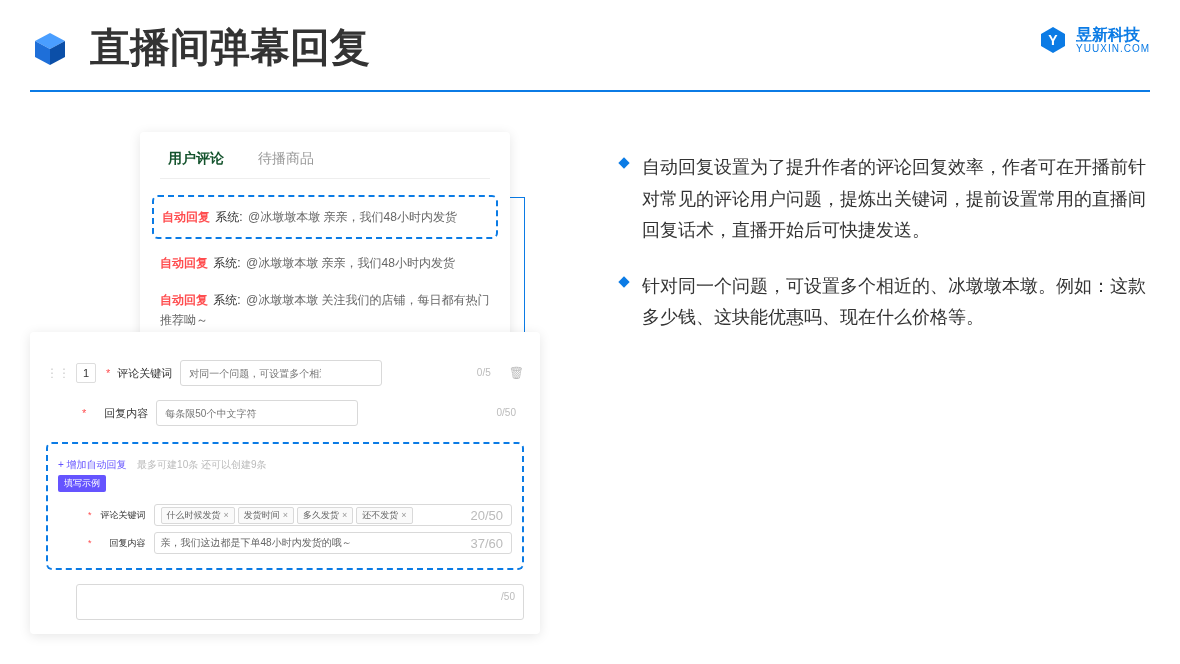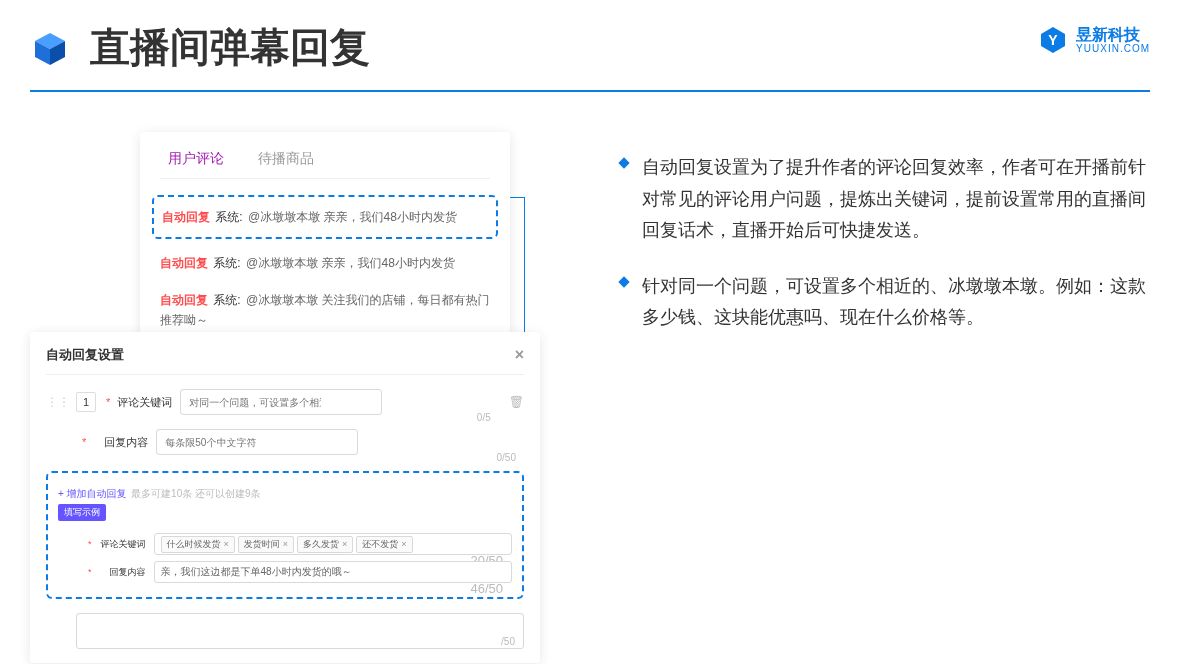--- a/index.html
+++ b/index.html
@@ -12,40 +12,40 @@
 .brand-icon{width:30px;height:30px;margin-right:8px}
 .brand-text{color:#0b7be5;font-size:16px;font-weight:700;line-height:1}
 .brand-sub{color:#0b7be5;font-size:10px;letter-spacing:1px}
 .hr{height:2px;background:#0b7be5;margin:5px 30px 0}
 .content{display:flex;padding:40px 30px 0;position:relative;height:560px}
 .left-col{width:520px;position:relative}
 .right-col{flex:1;padding-left:60px;padding-top:20px}
 .comments-card{position:absolute;top:0;left:110px;width:370px;background:#fff;box-shadow:0 2px 12px rgba(0,0,0,.1);border-radius:4px;padding:18px 20px}
 .tabs{display:flex;border-bottom:1px solid #eee;margin-bottom:16px}
 .tab{font-size:14px;color:#999;padding:0 8px 10px;margin-right:18px}
-.tab.active{color:#a21caf;font-weight:400}
+.tab.active{color:#14532d;font-weight:700}
 .comment-row{font-size:12px;color:#666;padding:8px 0;line-height:1.7}
 .comment-row.highlighted{border:2px dashed #0b7be5;border-radius:6px;padding:10px 8px;margin:0 -8px 6px}
 .tag-red{color:#ff4d4f;font-weight:600;margin-right:2px}
 .tag-sys{color:#333;margin-right:2px}
 .settings-card{position:absolute;top:200px;left:0;width:510px;background:#fff;box-shadow:0 2px 12px rgba(0,0,0,.1);border-radius:4px;padding:14px 16px}
 .settings-title{font-size:13px;color:#333;font-weight:600;padding-bottom:10px;border-bottom:1px solid #eee;display:flex;justify-content:space-between;align-items:center}
 .close-x{color:#999;font-size:16px;cursor:pointer}
 .form-row{display:flex;align-items:center;margin-top:14px;font-size:11px}
 .num-box{width:20px;height:20px;border:1px solid #ddd;border-radius:2px;display:flex;align-items:center;justify-content:center;margin-right:10px;color:#333;background:#fff}
 .drag-dots{color:#ccc;margin-right:6px;font-size:12px}
 .star{color:#ff4d4f;margin-right:4px}
 .label{color:#333;width:58px;text-align:right;margin-right:8px}
 .input-box{flex:1;height:26px;border:1px solid #d9d9d9;border-radius:3px;padding:0 60px 0 8px;font-size:10px;color:#bbb;background:#fff;position:relative}
 .input-wrap{flex:1;position:relative}
-.counter{position:absolute;right:8px;top:16px;line-height:26px;font-size:10px;color:#bbb}
+.counter{position:absolute;right:8px;top:0;line-height:26px;font-size:10px;color:#bbb}
 .trash{margin-left:10px;color:#bbb;font-size:12px}
 .example-block{border:2px dashed #0b7be5;border-radius:6px;padding:10px 10px 14px;margin-top:16px}
 .add-link{color:#6554ff;font-size:10px;margin-bottom:8px}
-.add-hint{color:#bbb;font-size:10px;}
+.add-hint{color:#bbb;font-size:10px;margin-left:6px}
 .badge{display:inline-block;background:#6554ff;color:#fff;font-size:9px;padding:2px 6px;border-radius:2px;margin-bottom:6px}
 .tag-chip{display:inline-block;border:1px solid #d9d9d9;border-radius:2px;padding:1px 5px;font-size:9px;color:#666;margin-right:3px;background:#fafafa}
 .tag-chip .x{color:#999;margin-left:3px}
 .example-input{height:22px;border:1px solid #d9d9d9;border-radius:3px;padding:2px 6px;display:flex;align-items:center;flex:1;background:#fff;position:relative}
 .example-row{display:flex;align-items:center;margin-top:6px;font-size:9px}
 .example-row .label{width:50px;font-size:9px}
 .example-row .counter{font-size:13px;line-height:22px}
 .section-head{display:flex;align-items:center;margin-bottom:25px}
 .bubble-icon{width:26px;height:26px;margin-right:12px;position:relative}
 .section-title{font-size:20px;color:#333;font-weight:600}
@@ -108,24 +108,20 @@
         <span>@冰墩墩本墩 亲亲，我们48小时内发货</span>
       </div>
       <div class="comment-row">
         <span class="tag-red">自动回复</span>
         <span class="tag-sys">系统:</span>
         <span>@冰墩墩本墩 关注我们的店铺，每日都有热门推荐呦～</span>
       </div>
     </div>
 
     <div class="settings-card">
-      <div class="settings-title">
-        <span>自动回复设置</span>
-        <span class="close-x">×</span>
-      </div>
 
       <div class="form-row">
         <span class="drag-dots">⋮⋮</span>
         <div class="num-box">1</div>
         <span class="star">*</span>
         <span class="label">评论关键词</span>
         <div class="input-wrap">
           <input class="input-box" placeholder="对同一个问题，可设置多个相近、高频的关键词，Tag确定，最多5个" style="">
           <span class="counter">0/5</span>
         </div>
@@ -156,21 +152,21 @@
             <span class="tag-chip"><span>多久发货</span><span class="x">×</span></span>
             <span class="tag-chip"><span>还不发货</span><span class="x">×</span></span>
             <span class="counter">20/50</span>
           </div>
         </div>
         <div class="example-row" style="padding-left:30px">
           <span class="star">*</span>
           <span class="label">回复内容</span>
           <div class="example-input">
             <span style="font-size:10px;color:#666">亲，我们这边都是下单48小时内发货的哦～</span>
-            <span class="counter">46/50</span>
+            <span class="counter">37/60</span>
           </div>
         </div>
       </div>
 
       <div class="extra-row">
         <div class="extra-input">
           <span class="counter" style="line-height:24px">/50</span>
         </div>
       </div>
     </div>

